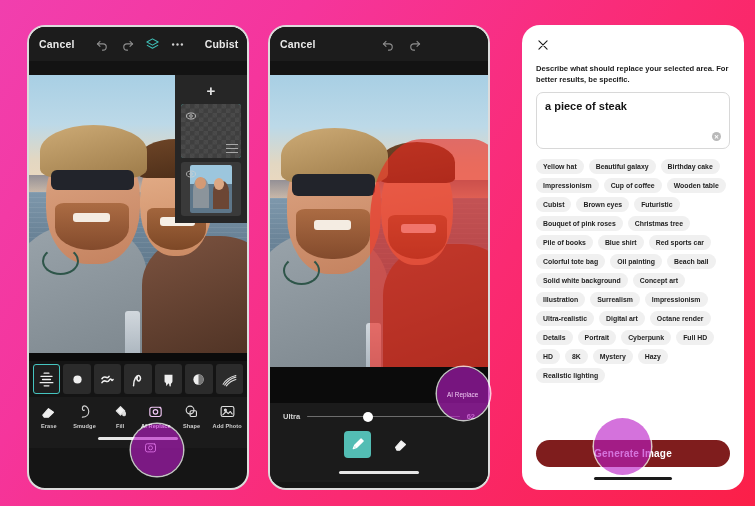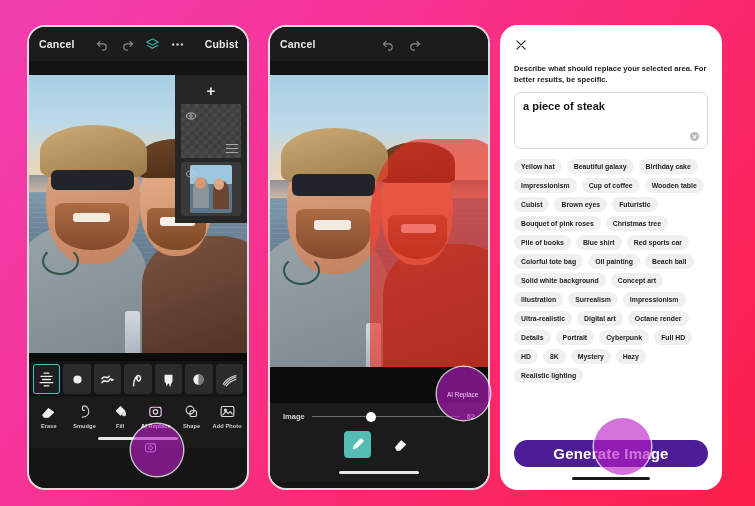--- a/index.html
+++ b/index.html
@@ -17,21 +17,21 @@
     position: absolute;
     top: 25px; height: 465px;
     border-radius: 18px;
     overflow: hidden;
     background: #151515;
     border: 2px solid rgba(255,255,255,.85);
     font-weight: bold;
   }
   #phone1 { left: 27px;  width: 222px; }
   #phone2 { left: 268px; width: 222px; }
-  #phone3 { left: 500px; width: 222px; background:#fff; border-color: rgba(255,255,255,.9); }
+  #phone3 { left: 522px; width: 222px; background:#fff; border-color: rgba(255,255,255,.9); }
 
   
   .topbar {
     height: 34px; display: flex; align-items: center;
     padding: 0 10px; gap: 10px; background: #1c1c1c;
     color: #fff; font-size: 10.5px;
   }
   .topbar .spacer { flex: 1; }
   .tb-txt { color:#e9e9e9; font-size:10.5px; letter-spacing:.2px; cursor:default; }
   .icon-btn { width:16px; height:16px; display:flex; align-items:center; justify-content:center; }
@@ -164,21 +164,21 @@
   .ta-val { font-size:11px; color:#141414; }
   .clear-x { position:absolute; right:8px; bottom:7px; width:9px; height:9px; border-radius:50%;
     background:#b9b9b9; color:#fff; font-size:6px; display:flex; align-items:center; justify-content:center; }
   .chips { display:flex; flex-wrap:wrap; gap:4px 5px; align-content:flex-start; flex:1; }
   .chip {
     background:#f0f0f0; color:#1d1d1d; font-size:6.9px;
     padding:4px 7px; border-radius:9px; white-space:nowrap;
   }
   .gen-btn {
     margin: 3px 0 8px; height:27px; border-radius:15px;
-    background:#4c1d95; color:#fff; font-size:15px;
+    background:#7f1d1d; color:#fff; font-size:10px;
     display:flex; align-items:center; justify-content:center; letter-spacing:.2px;text-align:right;
   }
   .homebar-lt { height:13px; display:flex; align-items:flex-start; justify-content:center; }
   .homebar-lt i { display:block; width:78px; height:3px; border-radius:2px; background:#1a1a1a; margin-top:2px; }
 
   
   .tap { position:absolute; border-radius:50%; background:rgba(186,28,198,.62);
     box-shadow:0 0 0 1.5px rgba(255,255,255,.75); z-index:30; pointer-events:none; }
   .tap-lbl { position:absolute; z-index:31; color:#efc8f2; font-size:6.4px; pointer-events:none; }
   #tap1 { left:131px; top:424px; width:52px; height:52px; }
@@ -424,21 +424,21 @@
       <div class="pA-smile"></div>
       <div class="pA-strap"></div>
       <div class="bottle"></div>
       <div class="mask"></div>
     </div>
   </div>
 
   <div class="gap" style="height:36px"></div>
 
   <div class="sizerow">
-    <span class="size-lbl">Image</span>
+    <span class="size-lbl">Ultra</span>
     <span class="track">
       <span class="knob"></span>
     </span>
     <span class="size-val">62</span>
   </div>
 
   <div class="brushpick">
     <span class="bp sel">
       <svg viewBox="0 0 24 24" fill="none" stroke="#ffffff" stroke-width="1.7" stroke-linejoin="round">
           <path d="M17 4l3 3-9 9-3-3z" fill="#fff"></path>

